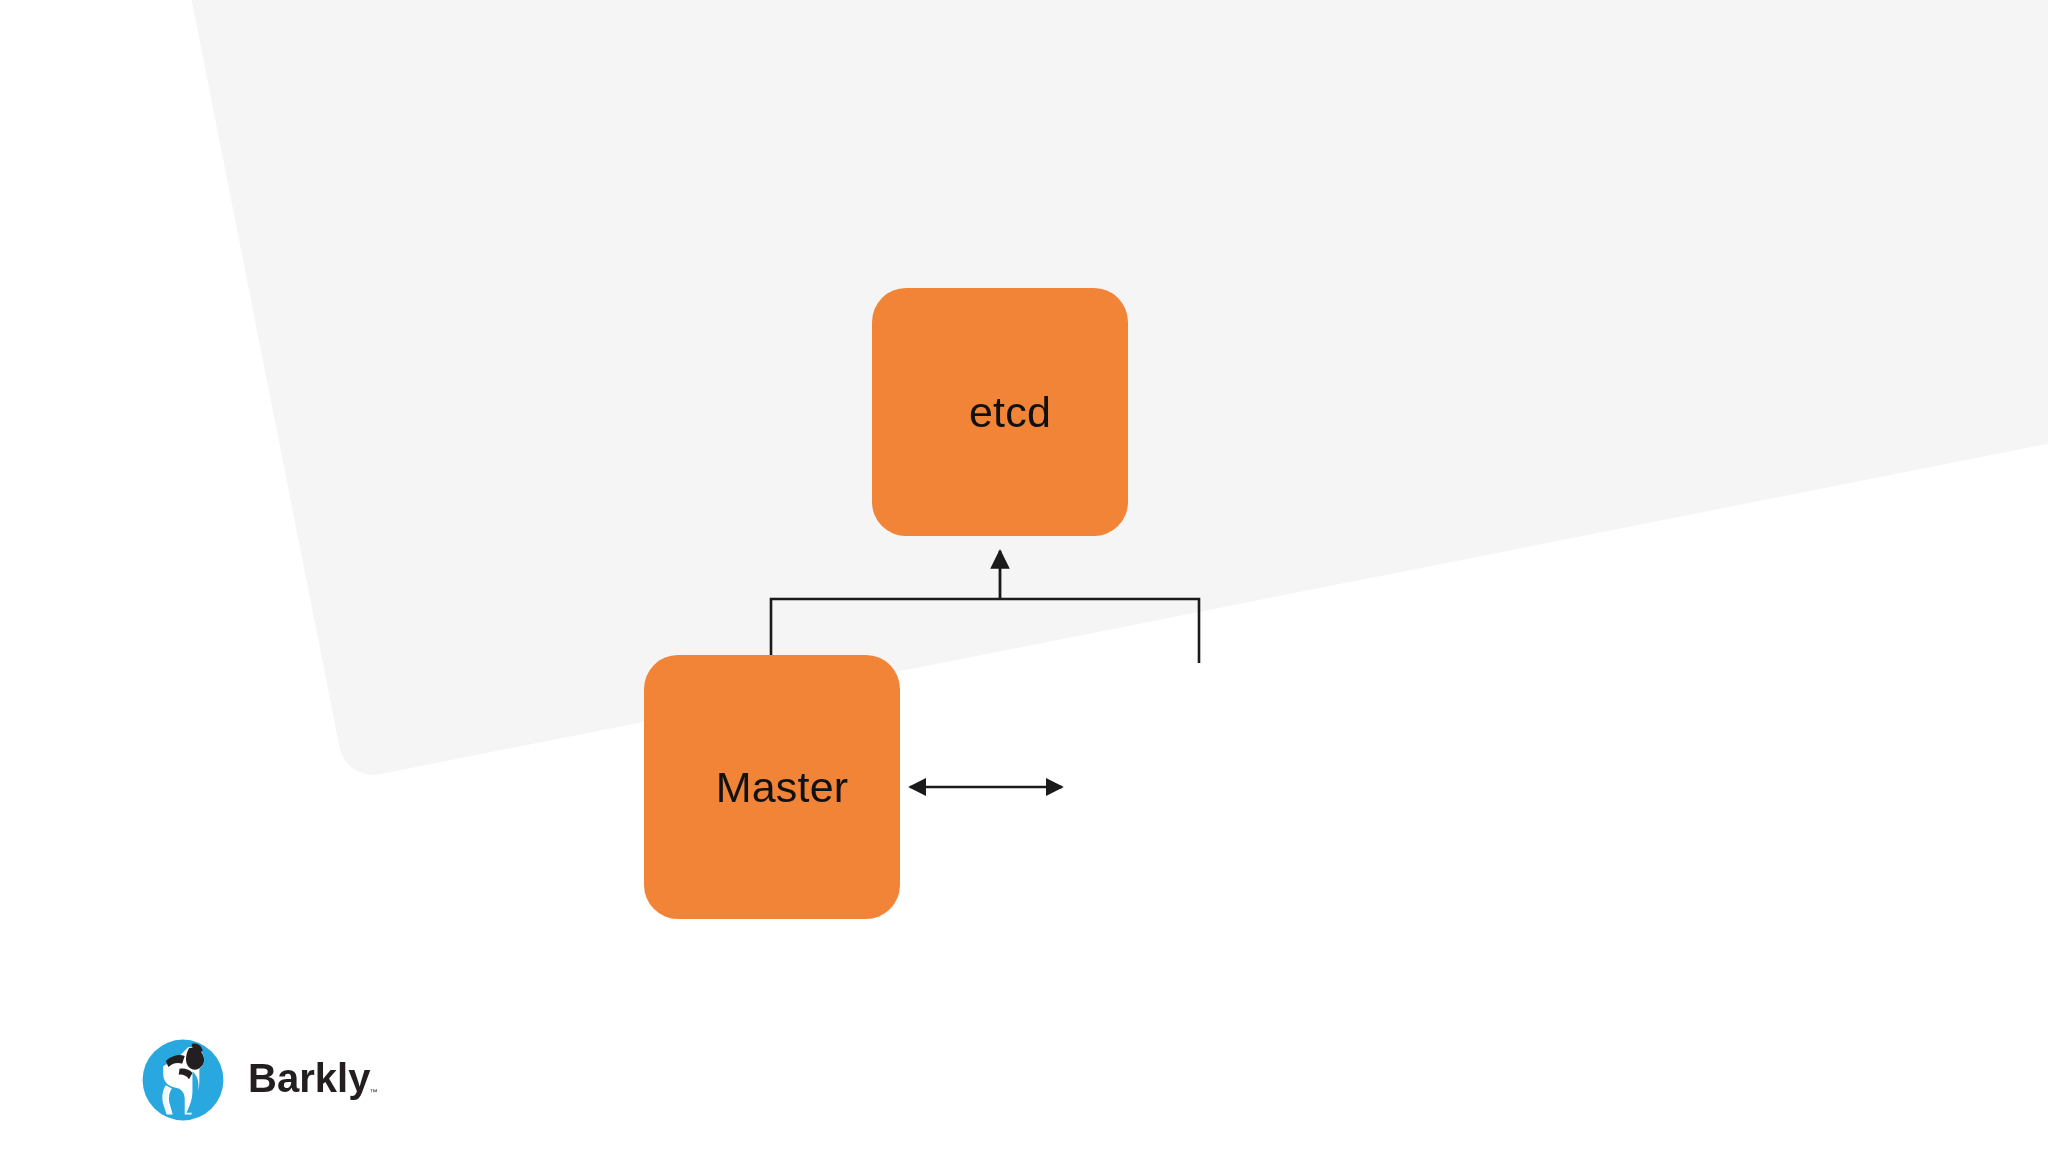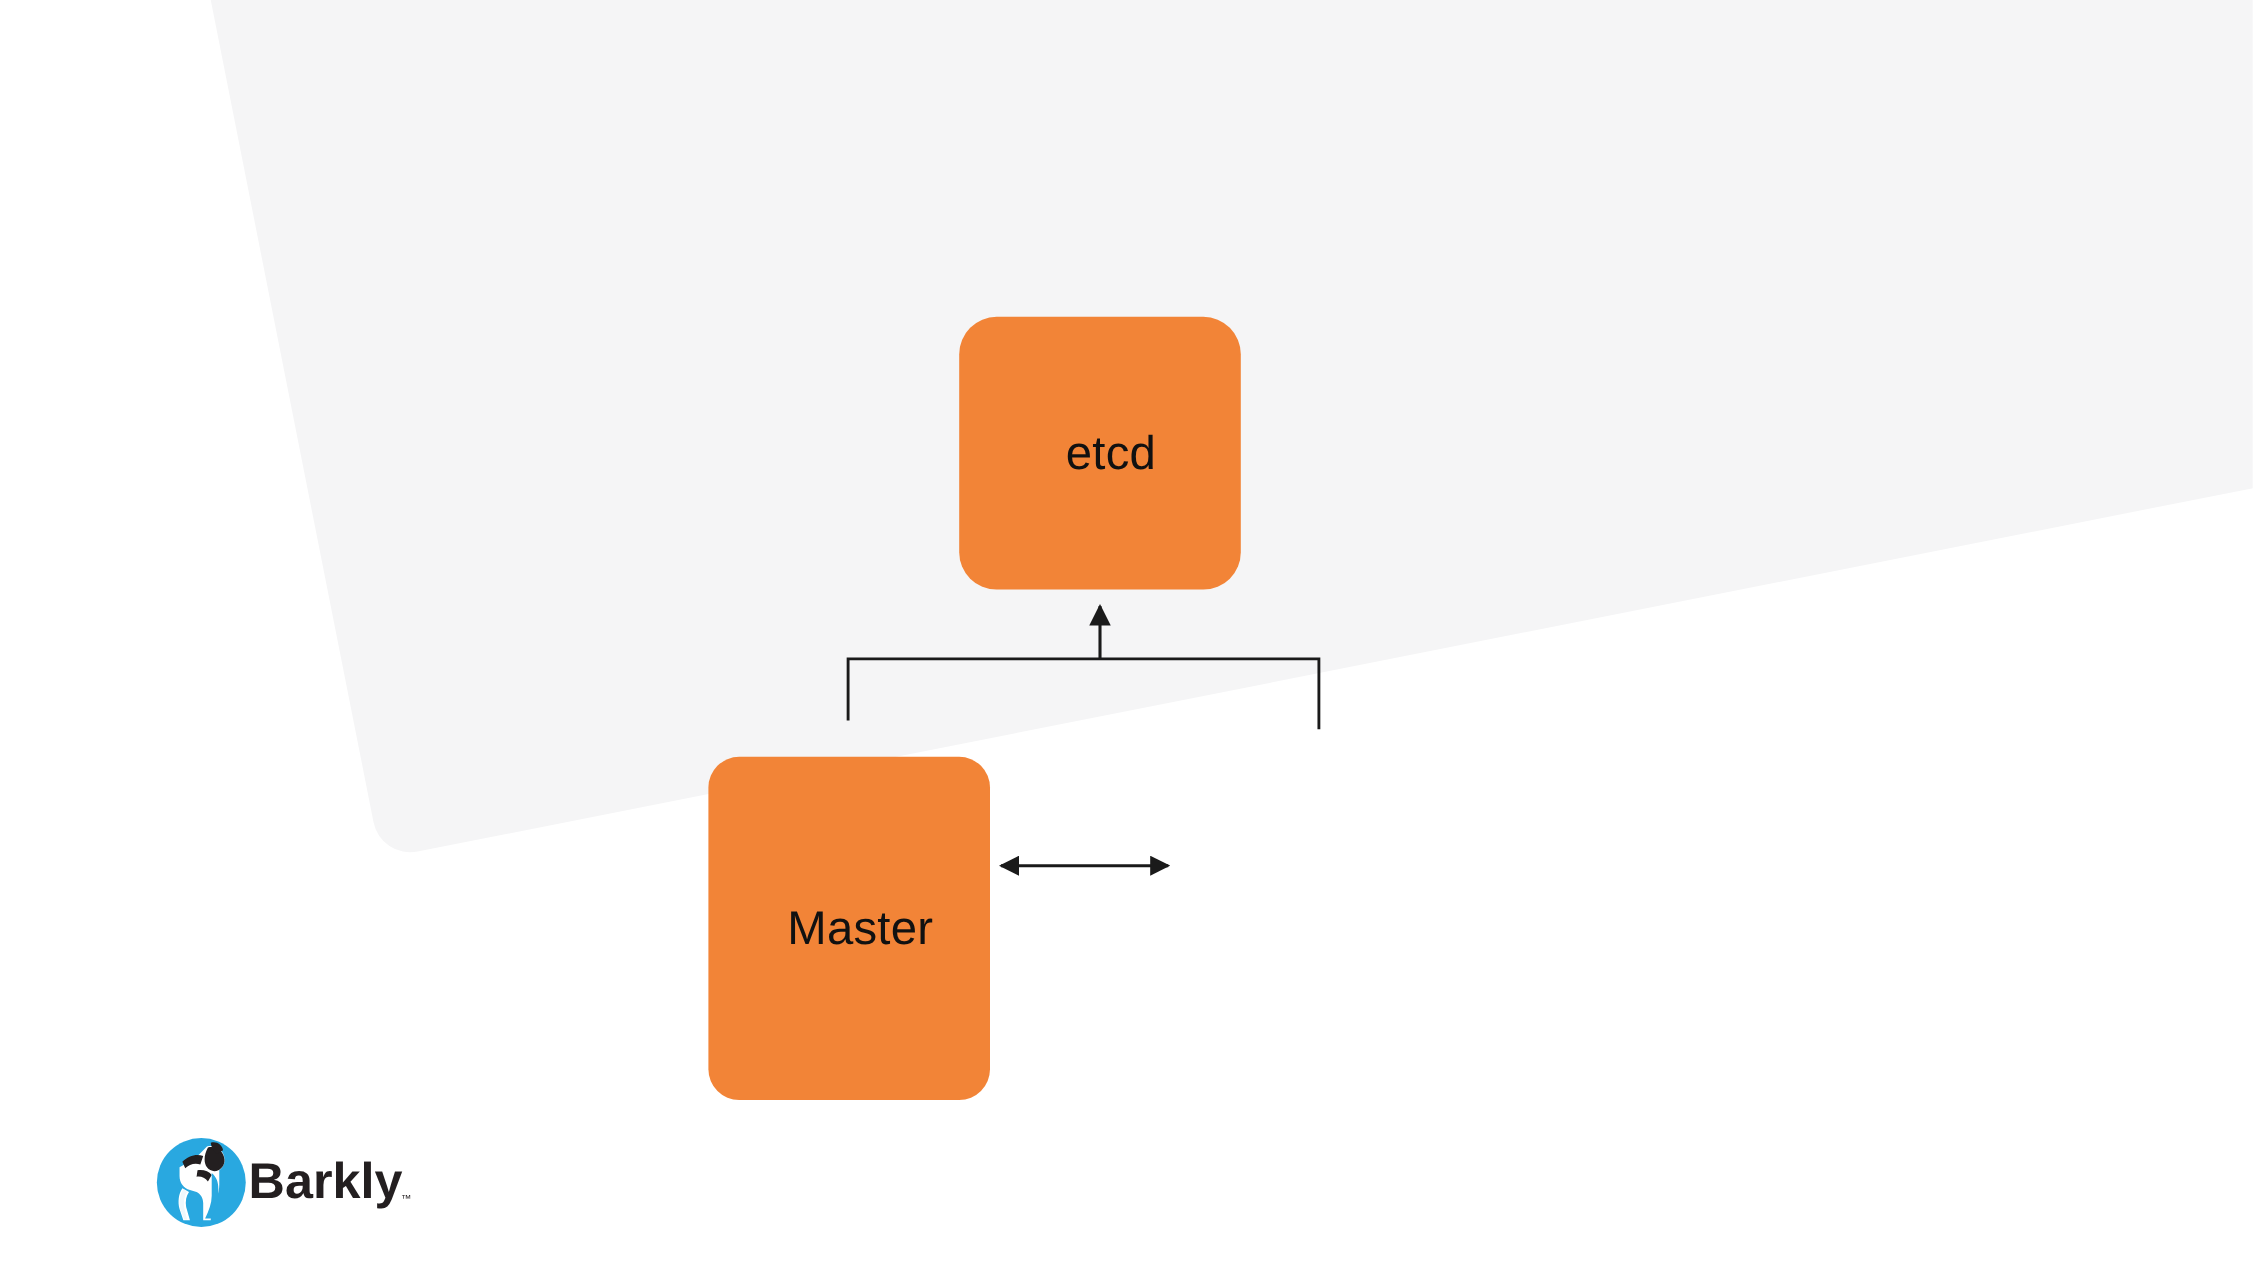--- a/index.html
+++ b/index.html
@@ -71,33 +71,33 @@
     border-radius: 0 0 32px 32px;
     z-index: -1;
   }
   .node-label {
     position: relative;
     z-index: 2;
     line-height: 1;
   }
 
   #node-etcd   { left: 872px;  top: 288px; width: 256px; height: 248px; }
-  #node-master { left: 644px;  top: 688px; width: 256px; height: 312px; border-radius: 28px; }
+  #node-master { left: 644px;  top: 655px; width: 256px; height: 264px; }
   #node-minion { left: 1072px; top: 663px; width: 256px; height: 256px; }
 
   
   .logo {
     position: absolute;
     left: 140px;
     top: 1032px;
     width: 262px;
     height: 96px;
     display: flex;
-    align-items: flex-start;
-    gap: 0;
+    align-items: center;
+    gap: 22px;
   }
   .logo-mark { width: 86px; height: 86px; flex: 0 0 auto; }
   .logo-word { height: 86px; }
 </style>
 </head>
 <body>
 
 <div id="stage">
 
   <div class="bg-panel"></div>

